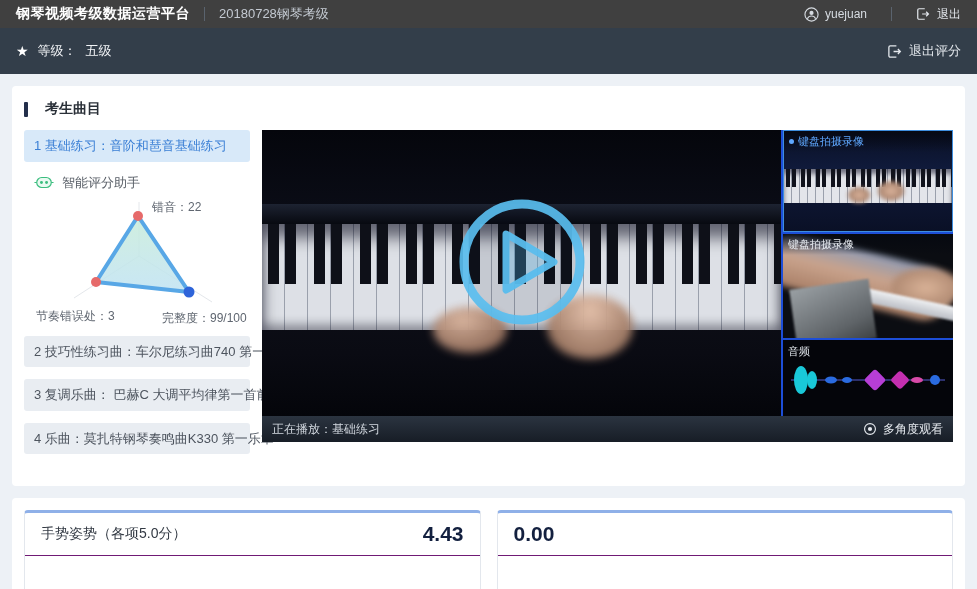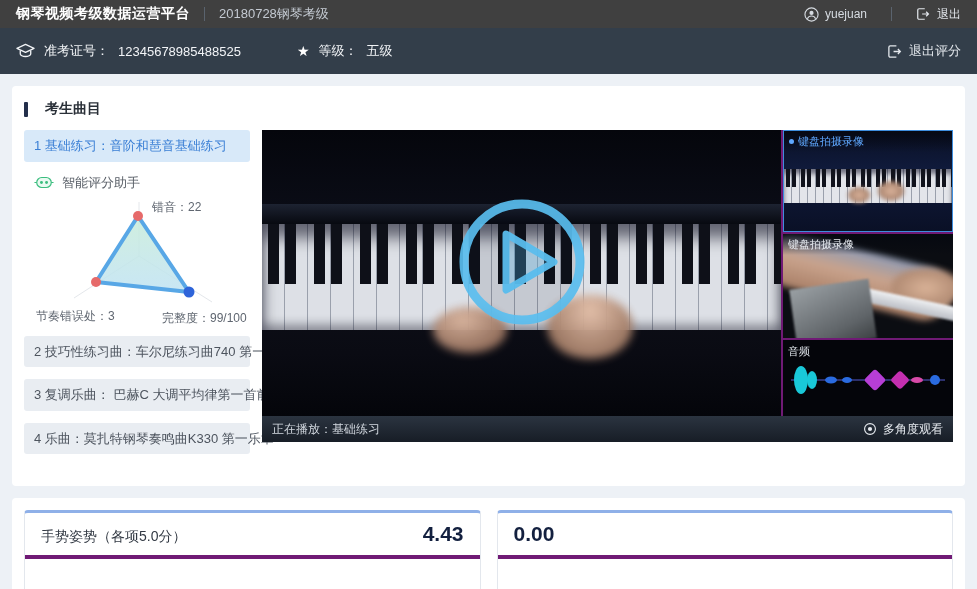--- a/index.html
+++ b/index.html
@@ -34,21 +34,21 @@
   
   .playlist { width:226px; flex:none; }
   .pl-item { font-size:13px; padding:8px 10px; border-radius:3px; margin-bottom:12px; cursor:pointer; line-height:1.2; white-space:nowrap; }
   .pl-item.sel { background:#d8e9f9; color:#3a7fd5; }
   .pl-item.plain { background:#e9edf2; color:#4d545e; }
   .assistant { display:flex; align-items:center; gap:8px; font-size:13px; color:#5a6068; margin:6px 0 2px 10px; }
 
   .radar-wrap { margin:0 8px 6px 0; }
 
   
-  .video-zone { flex:1; background:#701a75; position:relative; display:flex; gap:2px; padding-bottom:26px; height:312px; }
+  .video-zone { flex:1; background:#1d4ed8; position:relative; display:flex; gap:2px; padding-bottom:26px; height:312px; }
   .main-video { flex:1; position:relative; background:linear-gradient(180deg,#05060c 0%,#0a0c16 28%,#11131d 30%,#0a0b13 78%,#04050a 100%); overflow:hidden; }
   .kb { position:absolute; left:0; right:0; top:33%; height:37%;
         background:repeating-linear-gradient(90deg,#dde0e6 0 22px,#9aa0ac 22px 23px);
         box-shadow:inset 0 14px 16px rgba(0,0,20,.55), inset 0 -6px 10px rgba(0,0,20,.35); }
   .kb-black { position:absolute; left:0; right:0; top:0; height:56%;
         background:repeating-linear-gradient(90deg,transparent 0 6px,#0e1018 6px 17px,transparent 17px 23px,#0e1018 23px 34px,transparent 34px 46px); }
   .kb-top { position:absolute; left:0; right:0; top:26%; height:7%; background:linear-gradient(180deg,#1d2332,#070910); }
   .hand { position:absolute; border-radius:50%; filter:blur(4px); opacity:.95; }
   .hand1 { width:74px; height:46px; left:33%; bottom:22%; background:radial-gradient(ellipse at 40% 30%,#d8b29b,#9a7460 70%,#5c4335); }
   .hand2 { width:86px; height:64px; left:55%; bottom:20%; background:radial-gradient(ellipse at 50% 25%,#e2bda6,#a37d67 70%,#63493a); }
@@ -76,21 +76,21 @@
   .audio-label { position:absolute; top:4px; left:5px; font-size:11px; color:#dfe4ea; z-index:3; }
 
   .video-bar { position:absolute; left:0; right:0; bottom:0; height:26px; background:linear-gradient(180deg,#2b3440,#171d26); display:flex; align-items:center; padding:0 10px; z-index:5; }
   .now-playing { font-size:12px; color:#d3d9e0; }
   .multi-angle { margin-left:auto; display:flex; align-items:center; gap:6px; font-size:12px; color:#e6eaef; cursor:pointer; }
 
   
   .card2 { padding:12px 12px 18px 12px; }
   .panels { display:flex; gap:16px; }
   .panel { flex:1; border:1px solid #e3e7ed; border-top:3px solid #8fb0e8; border-radius:4px; background:#fff; }
-  .panel-head { display:flex; align-items:flex-end; justify-content:space-between; padding:9px 16px; border-bottom:4px solid #701a75; }
+  .panel-head { display:flex; align-items:center; justify-content:space-between; padding:9px 16px; border-bottom:1px solid #701a75; }
   .panel-title { font-size:14px; color:#333a44; }
   .panel-total { font-size:21px; font-weight:bold; color:#13203f; }
   .panel-body { display:flex; justify-content:space-between; align-items:center; padding:24px 16px 26px 16px; }
 
   svg text { font-family:"Liberation Sans","DejaVu Sans",sans-serif; }
 </style>
 </head>
 <body>
 
 <div class="topbar">
@@ -115,30 +115,20 @@
             <path d="M10 2H3.5A1.5 1.5 0 0 0 2 3.5v9A1.5 1.5 0 0 0 3.5 14H10" fill="none" stroke="#e3e7ec" stroke-width="1.4"></path>
             <path d="M7 8h7M11.6 5.4L14.2 8l-2.6 2.6" fill="none" stroke="#e3e7ec" stroke-width="1.4"></path>
           </svg>
       </span>
       <span>退出</span>
     </span>
   </div>
 </div>
 
 <div class="subbar">
-  <span class="group">
-    <span class="ico">
-      <svg width="19" height="16" viewBox="0 0 20 16">
-          <path d="M10 1L1 5.2l9 4.2 9-4.2z" fill="none" stroke="#f2f4f7" stroke-width="1.4" stroke-linejoin="round"></path>
-          <path d="M4.5 7.6v3.6c0 1.3 2.5 2.6 5.5 2.6s5.5-1.3 5.5-2.6V7.6" fill="none" stroke="#f2f4f7" stroke-width="1.4"></path>
-        </svg>
-    </span>
-    <span>准考证号：</span>
-    <span>12345678985488525</span>
-  </span>
   <span class="group">
     <span class="star">★</span>
     <span>等级：</span>
     <span>五级</span>
   </span>
   <div class="right">
     <span class="linkbtn">
       <span class="ico">
         <svg width="15" height="15" viewBox="0 0 16 16">
             <path d="M10 2H3.5A1.5 1.5 0 0 0 2 3.5v9A1.5 1.5 0 0 0 3.5 14H10" fill="none" stroke="#e3e7ec" stroke-width="1.4"></path>

